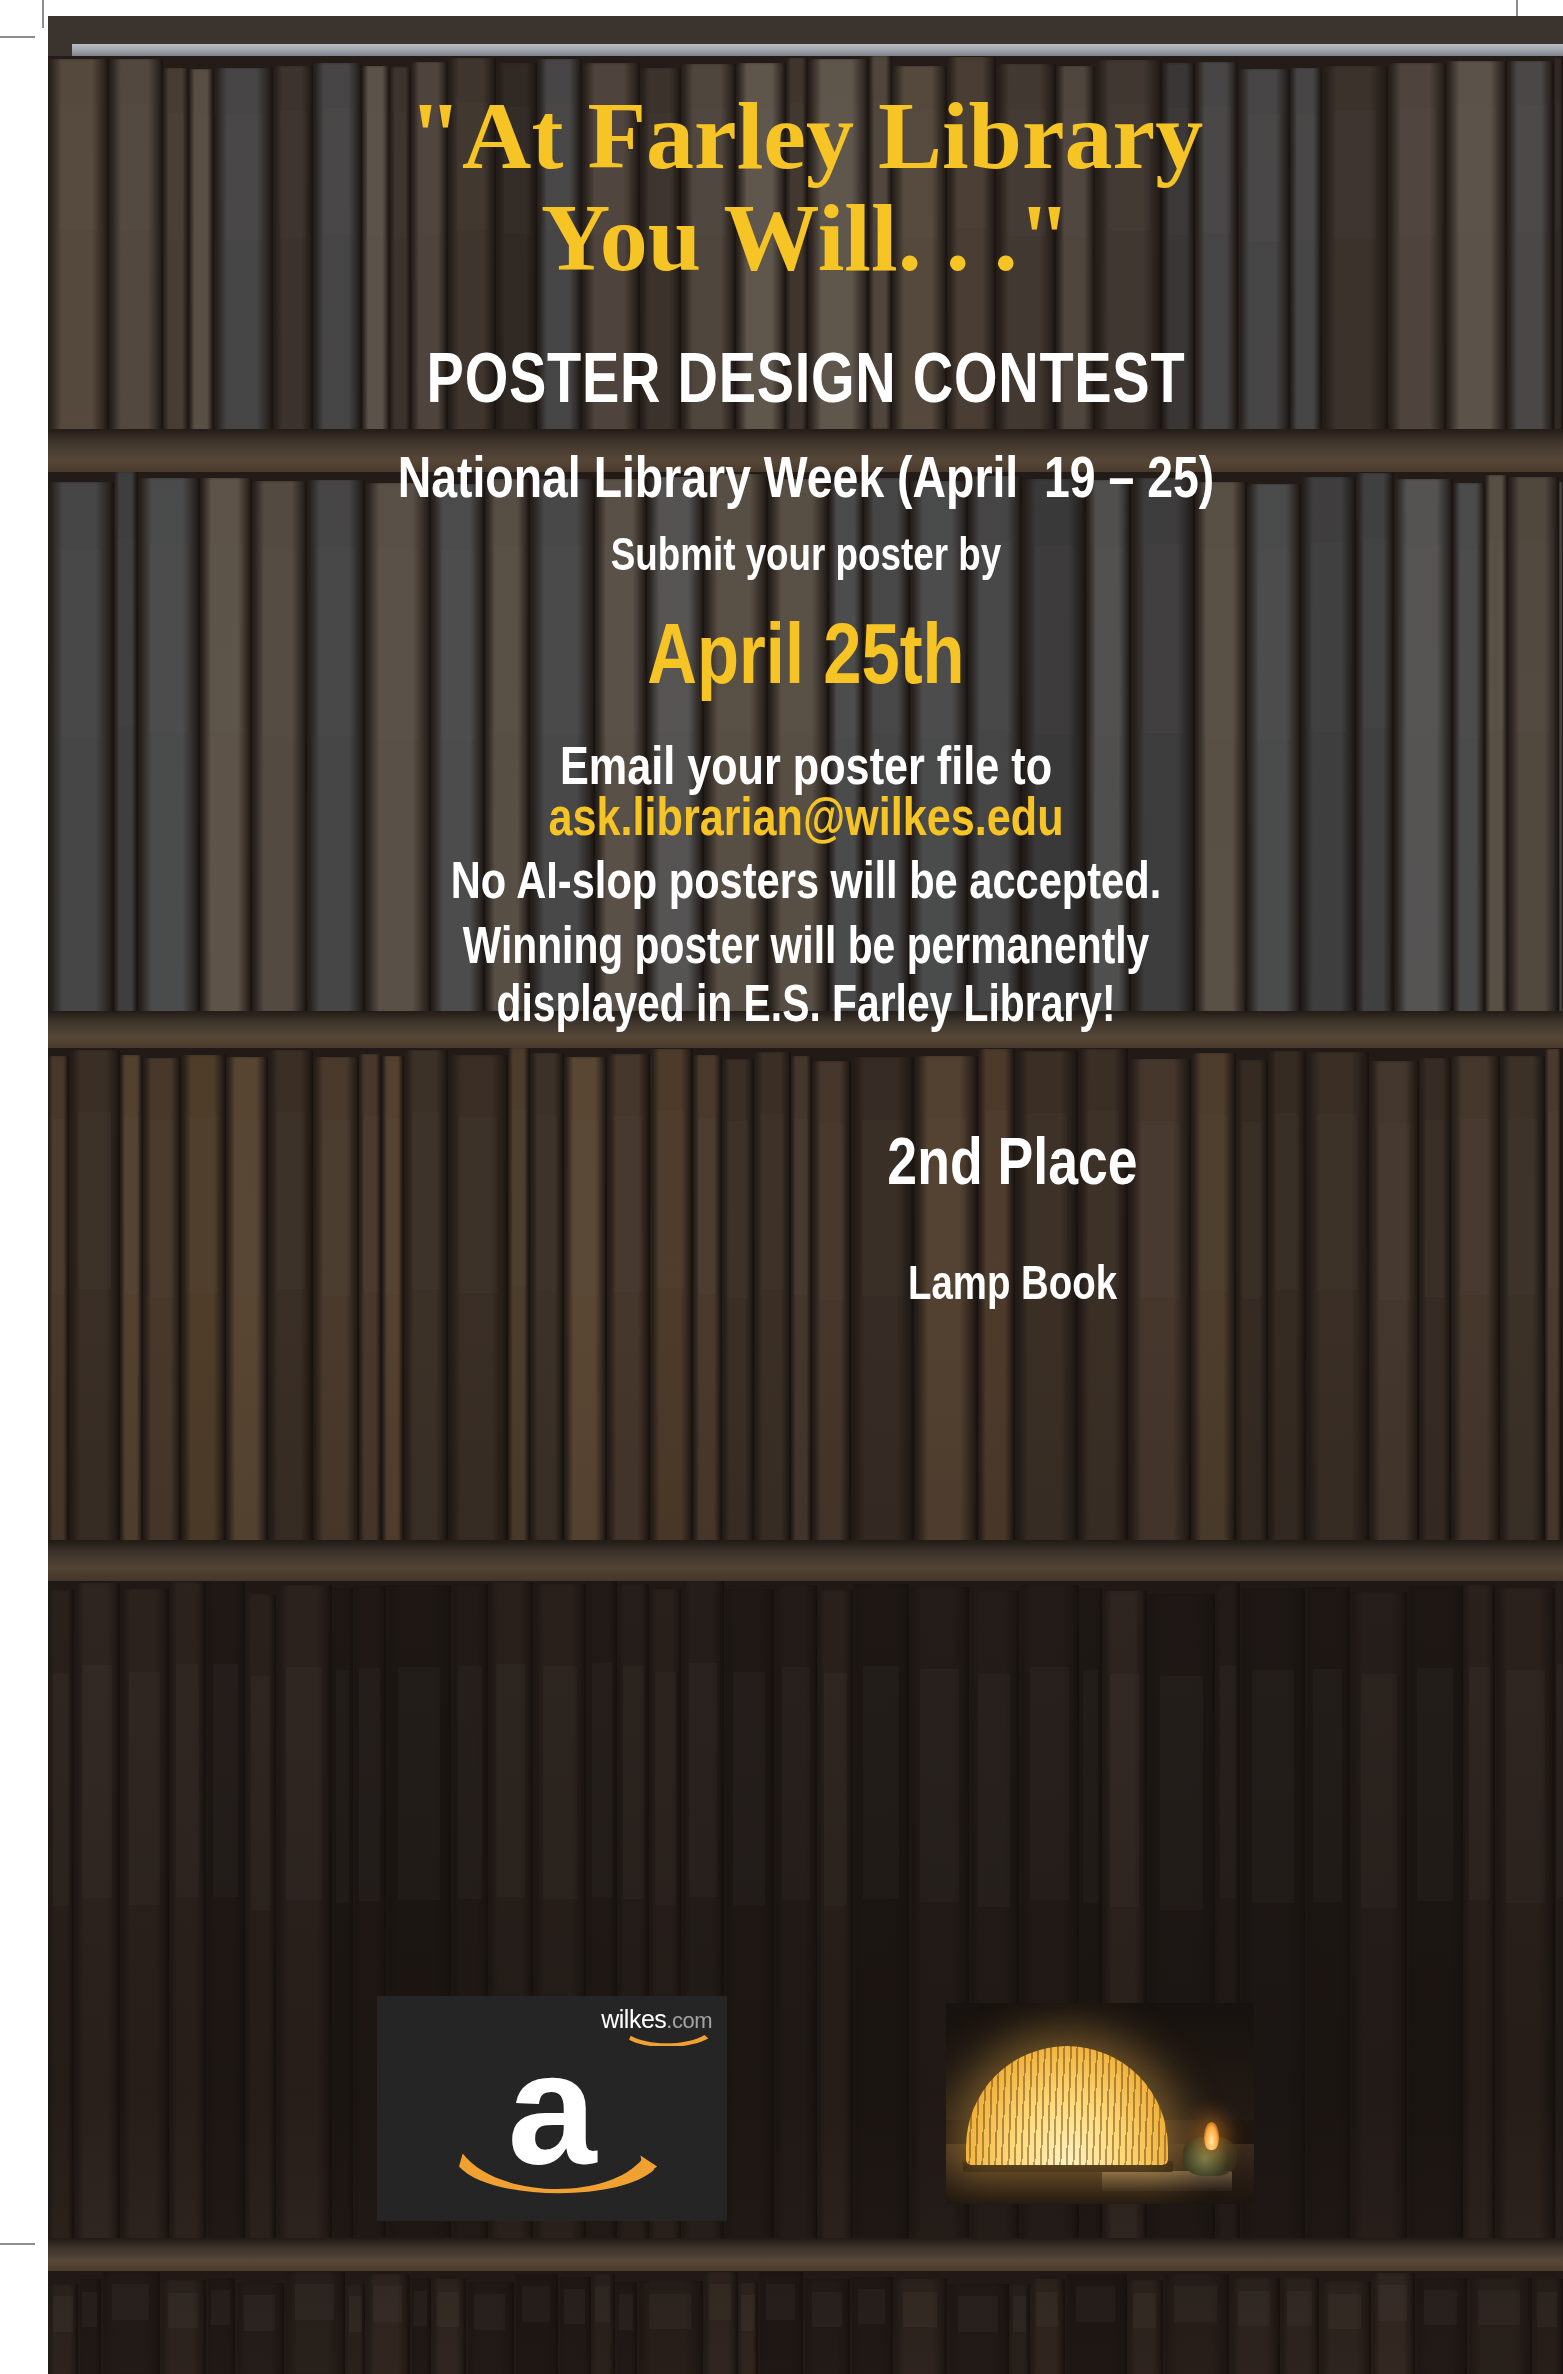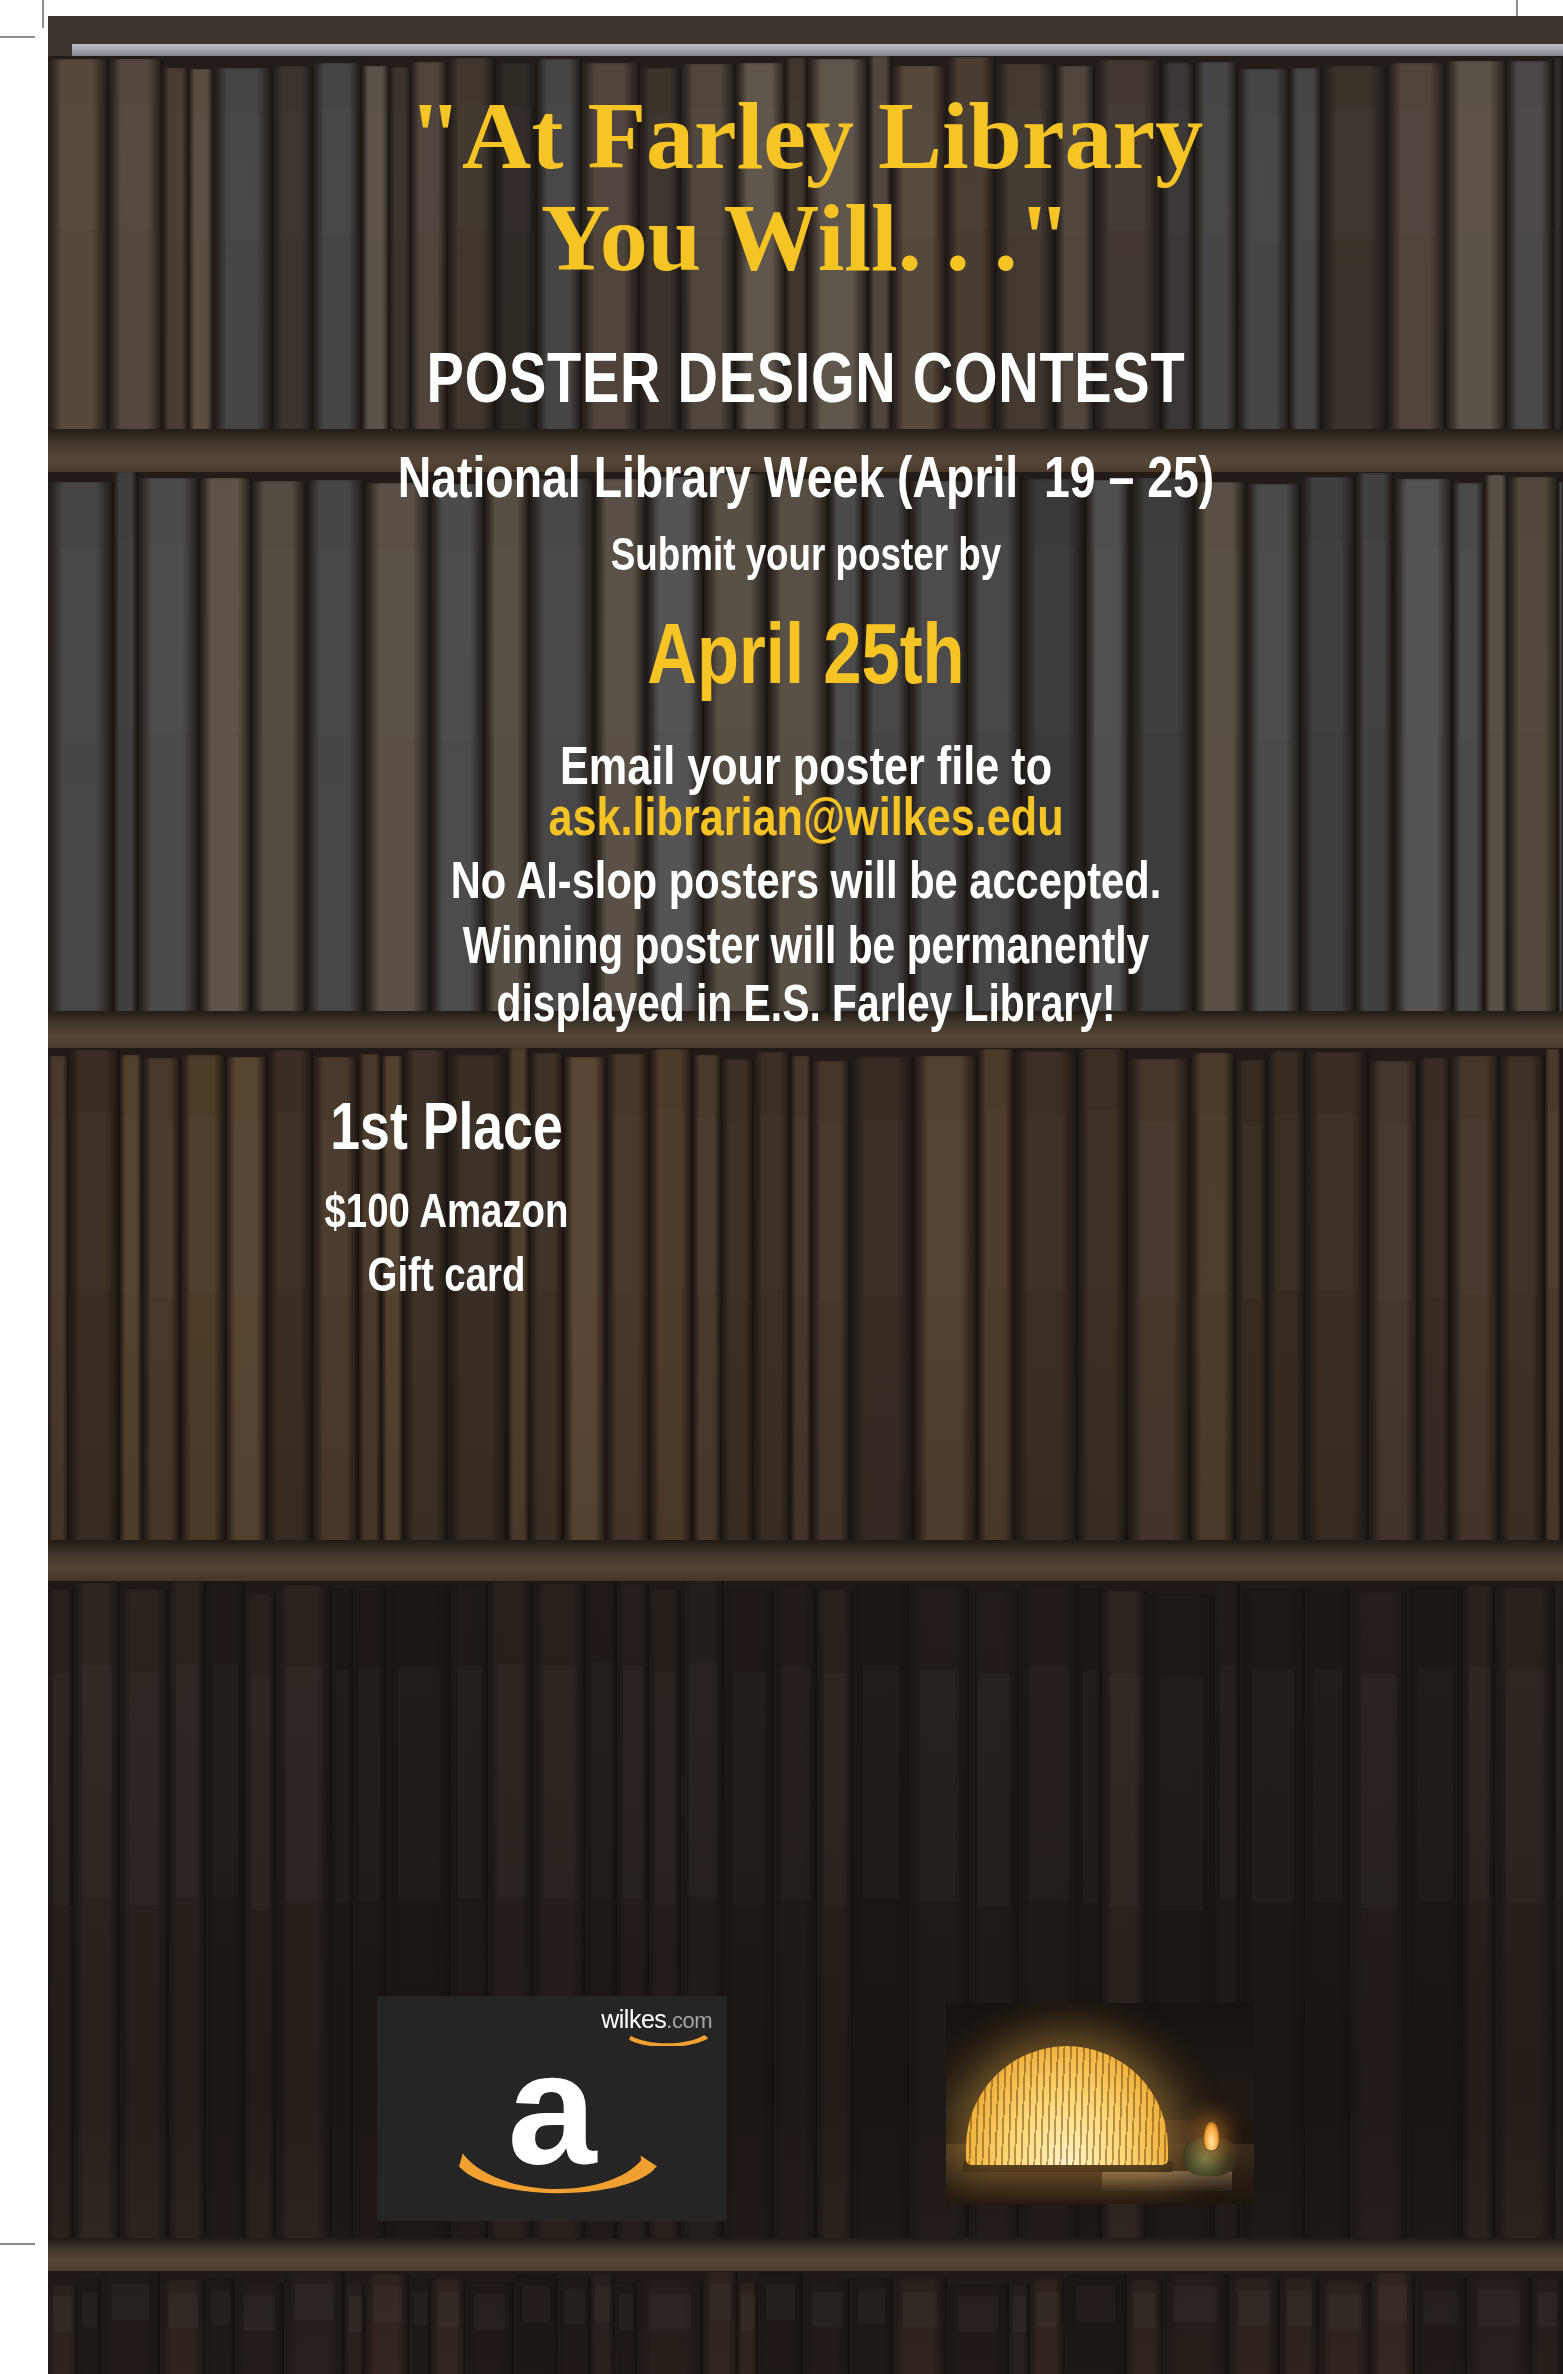--- a/index.html
+++ b/index.html
@@ -505,26 +505,25 @@
 
       <div class="line condensed h-email-lbl" style="top:722px;">Email your poster file to</div>
 
       <div class="line condensed h-email" style="top:773px;">ask.librarian@wilkes.edu</div>
 
       <div class="line condensed h-noai" style="top:838px;">No AI-slop posters will be accepted.</div>
 
       <div class="line condensed h-win" style="top:904px;">Winning poster will be permanently</div>
       <div class="line condensed h-win" style="top:962px;">displayed in E.S. Farley Library!</div>
 
-      <div class="col-left" style="top:1071px;">
-        <div class="condensed h-place">1st Place</div>
-        <div class="condensed h-prize" style="margin-top:18.6px;">$100 Amazon</div>
-        <div class="condensed h-prize" style="margin-top:9.3px;">Gift card</div>
-      </div>
-
+
+      <div class="col-right" style="top:1106px;">
+        <div class="condensed h-place">2nd Place</div>
+        <div class="condensed h-prize" style="margin-top:56px;">Lamp Book</div>
+      </div>
     </div>
 
     <div id="amazon-card">
       <div id="amazon-wordmark">
         <span>wilkes</span><span class="dotcom">.com</span>
       </div>
       <svg id="amazon-wordmark-smile" viewBox="0 0 90 14">
         <path d="M2 3 C20 14, 62 14, 82 2 L86 6 C64 18, 18 18, 0 7 Z" fill="#f0a132"></path>
       </svg>
       <div id="amazon-a">a</div>

